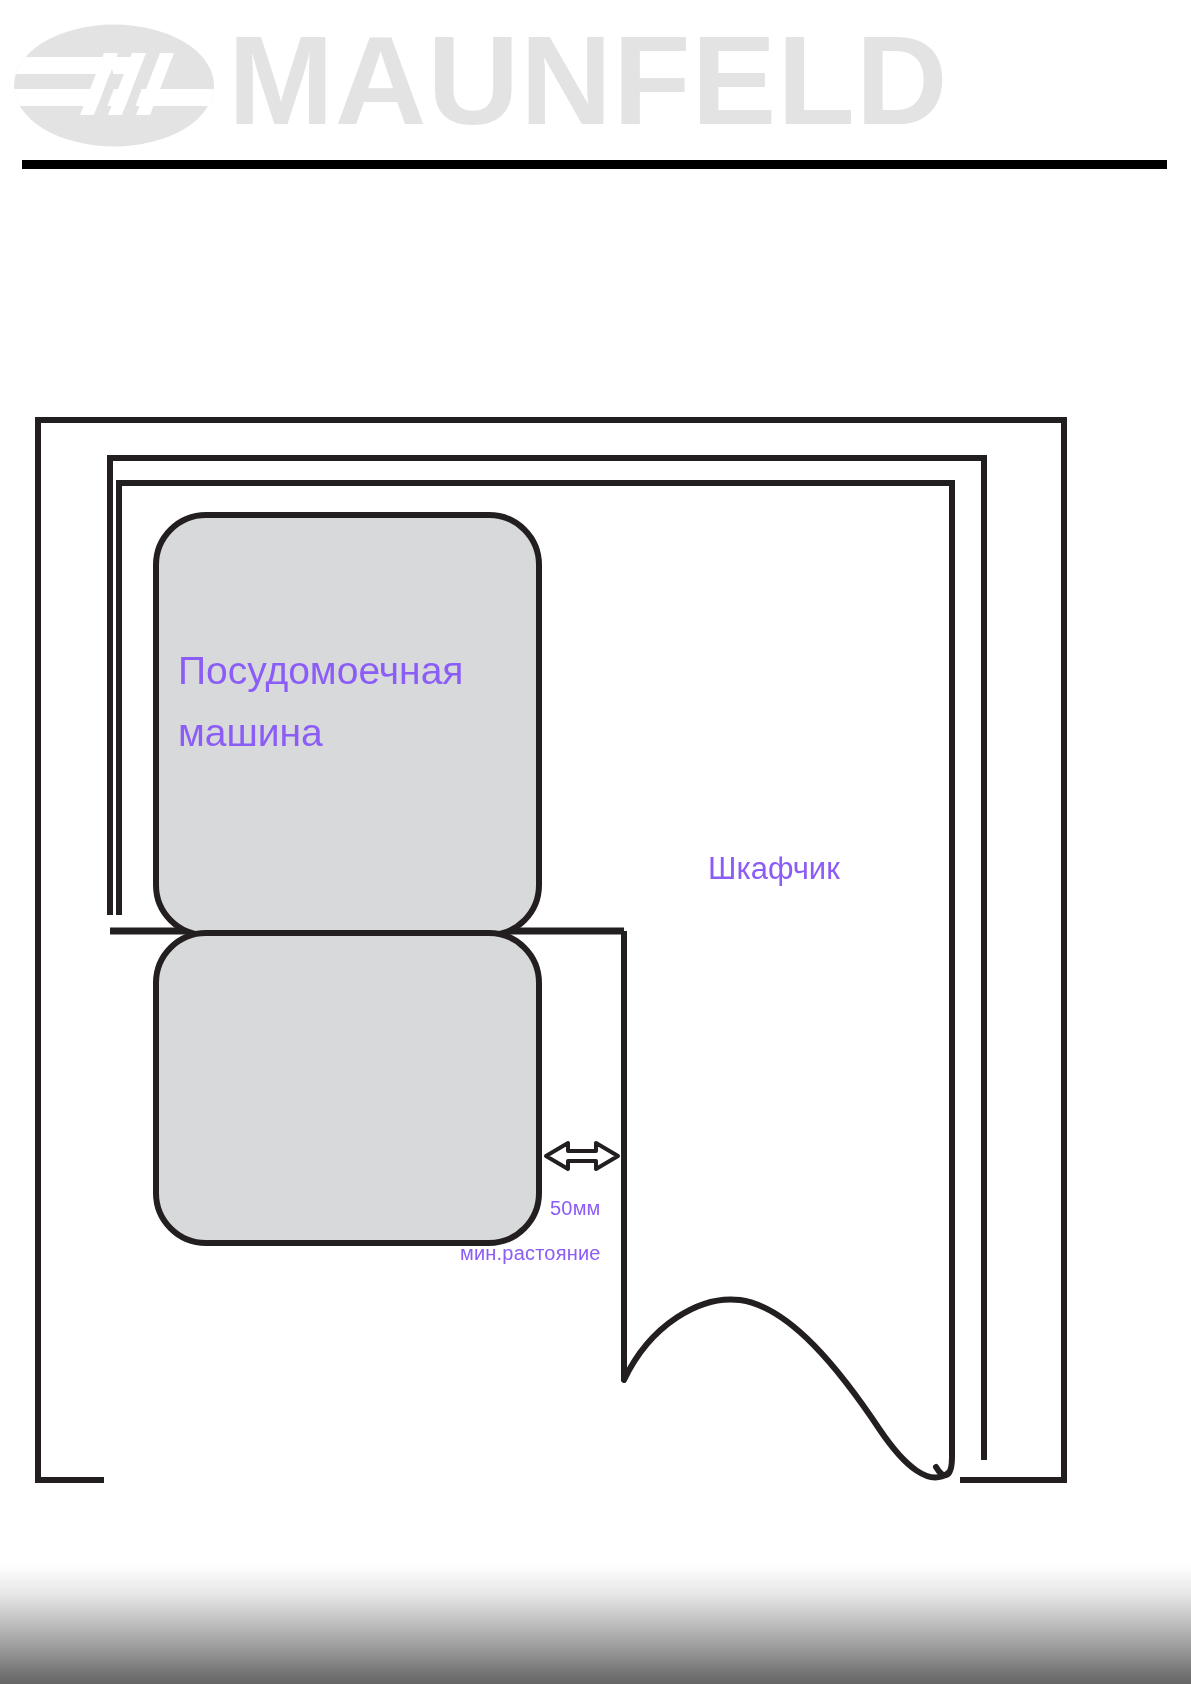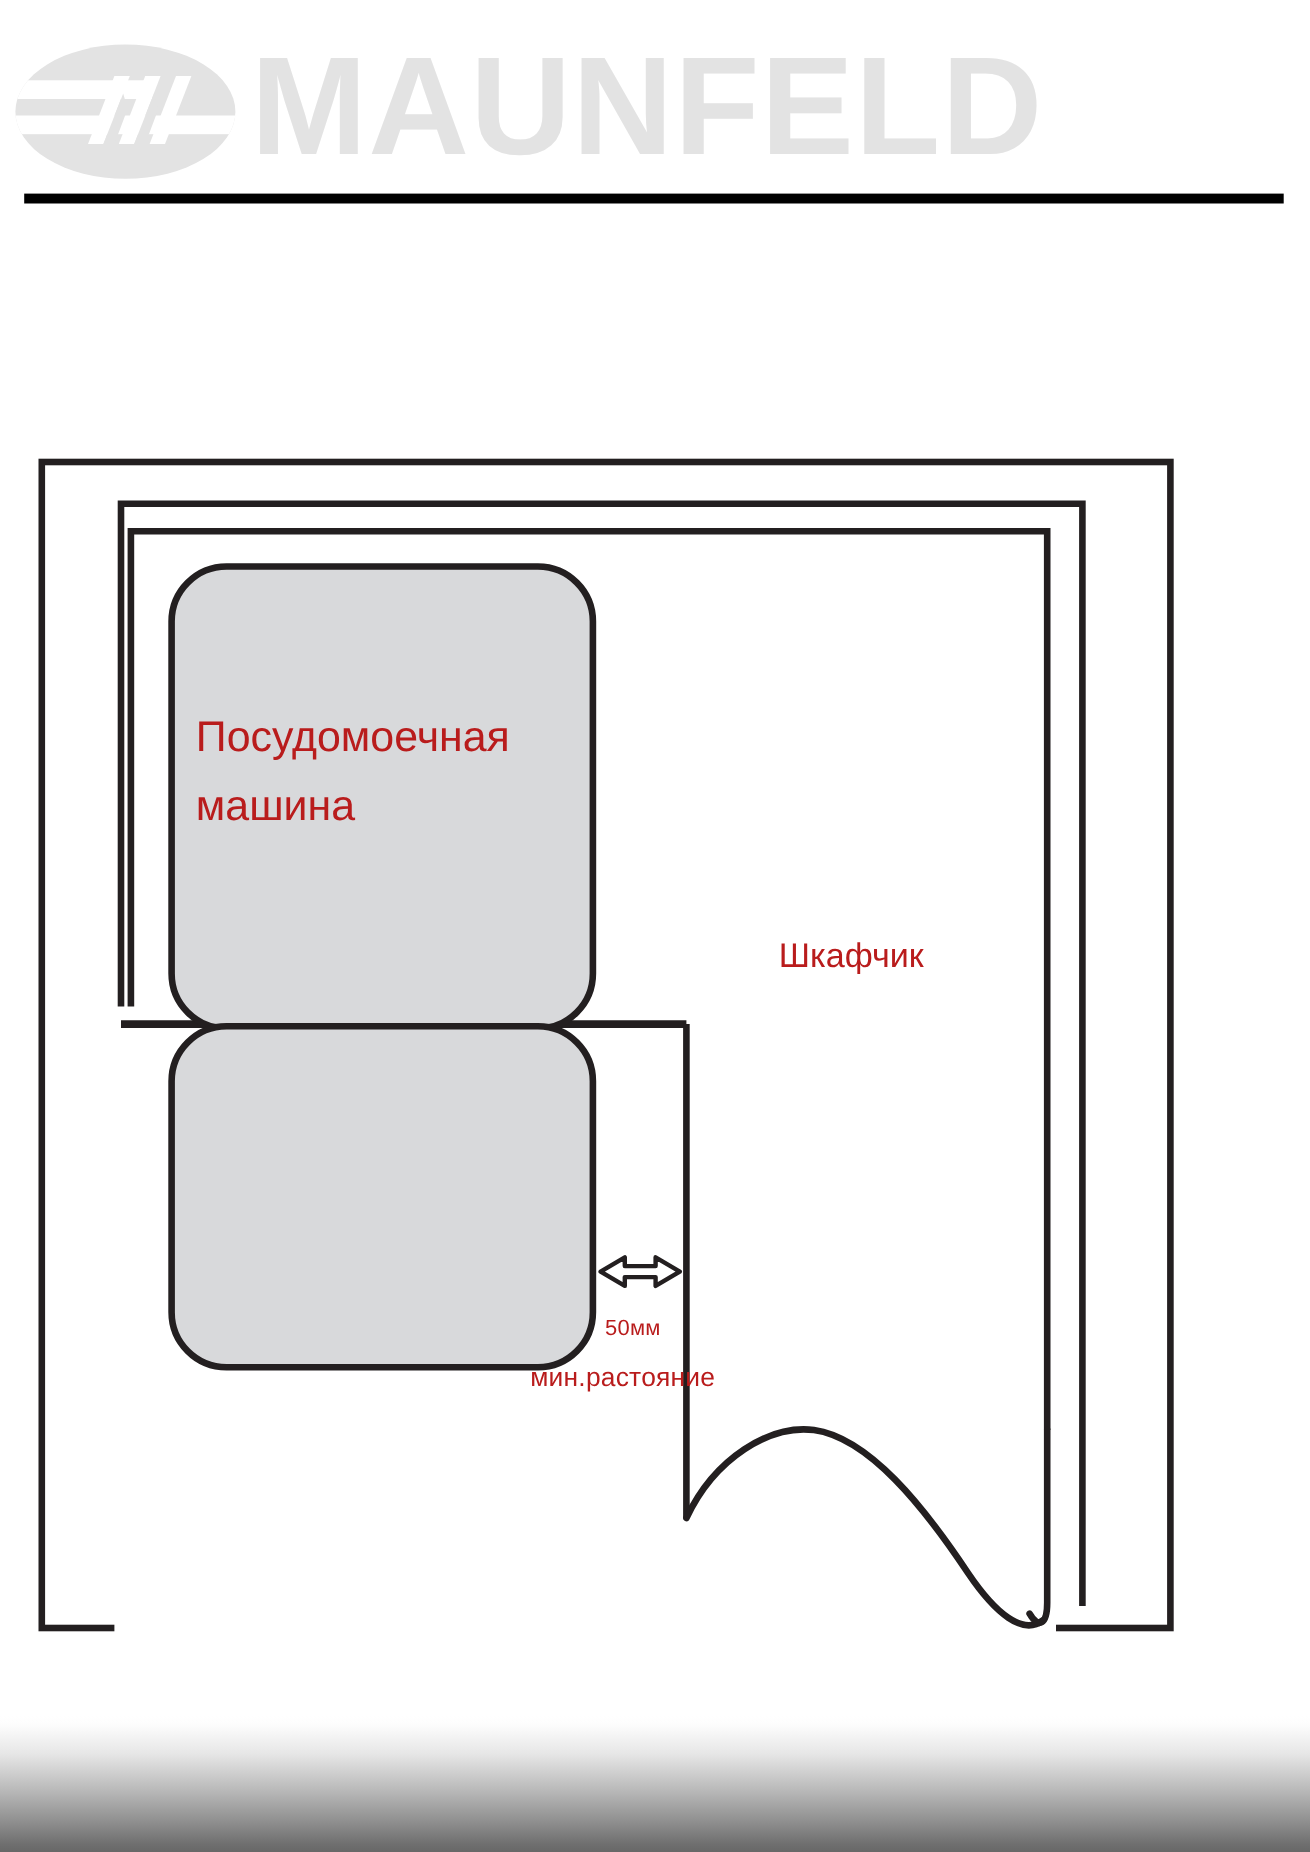--- a/index.html
+++ b/index.html
@@ -15,21 +15,20 @@
     overflow: hidden;
   }
 
   
   #brand-header {
     position: absolute;
     left: 0;
     top: 0;
     width: 1191px;
     height: 185px;
-    margin-top: 16px;
   }
   #brand-logo-mark {
     position: absolute;
     left: 8px;
     top: 23px;
     width: 212px;
     height: 125px;
   }
   #brand-wordmark {
     position: absolute;
@@ -66,21 +65,21 @@
     position: absolute;
     left: 0;
     top: 0;
     width: 1191px;
     height: 1130px;
     display: block;
   }
 
   .dm-label {
     position: absolute;
-    color: #b91c1c;
+    color: #8b5cf6;
     font-family: "Liberation Sans", sans-serif;
     white-space: pre-line;
   }
   #label-dishwasher {
     left: 178px;
     top: 245px;
     width: 360px;
     font-size: 39px;
     line-height: 62px;
   }
@@ -99,23 +98,23 @@
     line-height: 52px;
   }
   #label-gap-value {
     left: 550px;
     top: 800px;
     font-size: 20px;
     line-height: 26px;
     letter-spacing: 0.2px;
   }
   #label-gap-note {
-    left: 482px;
+    left: 460px;
     top: 845px;
-    font-size: 24px;
+    font-size: 20px;
     line-height: 26px;
     letter-spacing: 0.2px;
   }
 
   
   #page-footer-band {
     position: absolute;
     left: 0;
     top: 1560px;
     width: 1191px;

